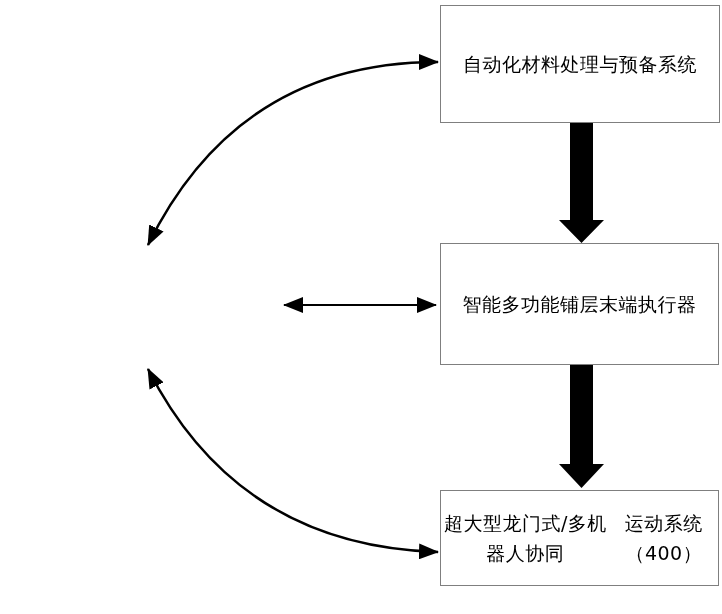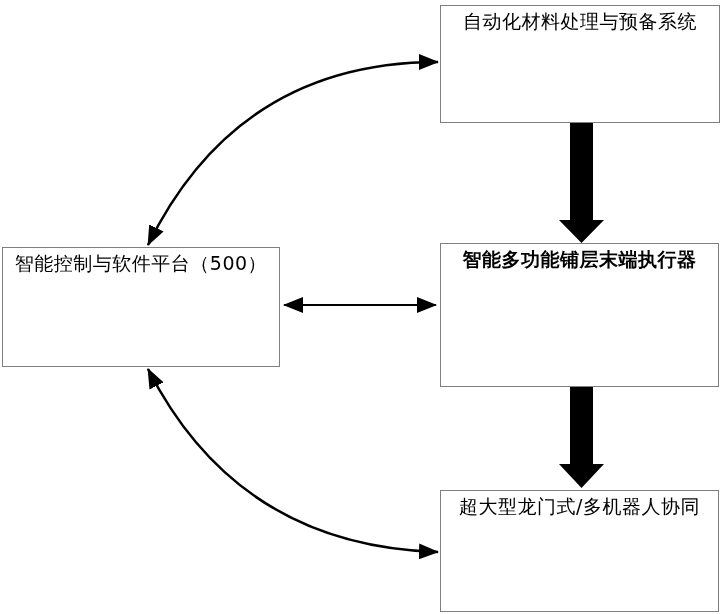--- a/index.html
+++ b/index.html
@@ -18,30 +18,31 @@
     font-family: "DejaVu Sans", "Liberation Sans", sans-serif;
     color: var(--text);
     overflow: hidden;
   }
   .box {
     position: absolute;
     background: var(--background);
     border: 1.6px solid var(--box_border);
     display: flex;
     flex-direction: row;
+    align-items: center;
     justify-content: center;
     text-align: center;
     font-size: 19px;
     line-height: 30px;
     letter-spacing: 0.5px;
     z-index: 2;
   }
   .box-200 { left: 440px; top: 5px;   width: 280px; height: 118px; }
-  .box-300 { left: 440px; top: 243px; width: 279px; height: 144px; font-weight: bold; }
-  .box-400 { left: 440px; top: 490px; width: 279px; height: 122px; }
+  .box-300 { left: 440px; top: 243px; width: 279px; height: 122px; }
+  .box-400 { left: 440px; top: 490px; width: 279px; height: 96px; }
   .box-500 { left: 2px;   top: 247px; width: 278px; height: 120px; }
   svg.arrows {
     position: absolute;
     left: 0; top: 0;
     width: 722px; height: 614px;
     z-index: 1;
   }
   svg.arrows path.link {
     fill: none;
     stroke: var(--arrow);
@@ -74,19 +75,17 @@
   <div class="box box-200">
     <div>自动化材料处理与预备系统</div>
   </div>
 
   <div class="box box-300">
     <div>智能多功能铺层末端执行器</div>
   </div>
 
   <div class="box box-400">
     <div>超大型龙门式/多机器人协同</div>
+    <div>运动系统（400）</div>
   </div>
 
-  <div class="box box-500">
-    <div>智能控制与软件平台（500）</div>
-  </div>
 
 </div>
 
 </body></html>

